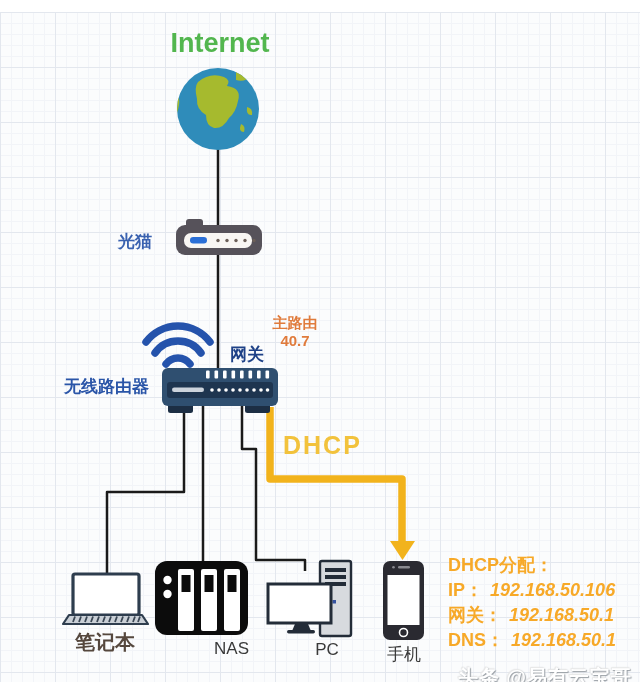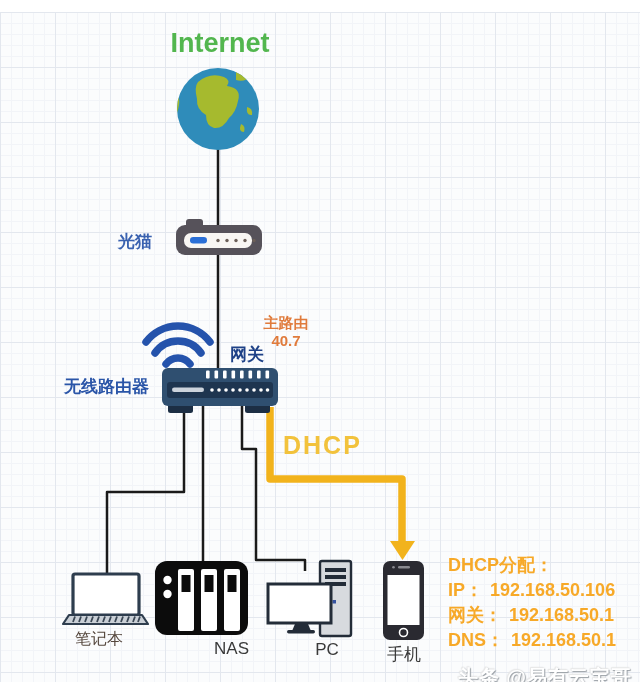--- a/index.html
+++ b/index.html
@@ -15,32 +15,32 @@
     background-size:55px 55px,55px 55px,11px 11px,11px 11px;
     margin-top:12px;
   }
   .layer{position:absolute;left:0;top:0;}
   .lbl{position:absolute;white-space:nowrap;}
   .internet{left:150px;top:16px;width:140px;text-align:center;
     font-size:27px;font-weight:600;color:#52b64e;}
   .modem-lbl{left:118px;top:218px;font-size:17px;font-weight:bold;color:#3a62b0;}
   .router-lbl{left:64px;top:363px;font-size:17px;font-weight:bold;color:#2a55a8;}
   .gateway-lbl{left:230px;top:331px;font-size:17px;font-weight:bold;color:#1e4187;}
-  .mainrouter{left:258px;top:302px;width:56px;text-align:center;
+  .mainrouter{left:267px;top:302px;width:56px;text-align:center;
     font-size:15px;font-weight:bold;color:#e07b3c;line-height:18px;}
   .dhcp-lbl{left:283px;top:419px;font-size:25px;font-weight:600;
     color:#f2c23c;letter-spacing:2px;}
   .dev-lbl{color:#3a3a3a;font-size:17px;text-align:center;}
-  .laptop-lbl{left:59px;top:617px;width:80px;color:#55473d;font-size:16px;font-weight:normal;}
+  .laptop-lbl{left:65px;top:617px;width:80px;color:#55473d;font-size:20px;font-weight:bold;}
   .nas-lbl{left:169px;top:627px;width:80px;text-align:right;}
   .pc-lbl{left:287px;top:628px;width:80px;}
   .phone-lbl{left:364px;top:631px;width:80px;}
   .dhcp-info{position:absolute;left:448px;top:541px;color:#f7a928;
     font-weight:bold;font-size:18px;line-height:25px;}
-  .dhcp-info .v{margin-left:7px;}
+  .dhcp-info .v{margin-left:7px;font-style:italic;}
   .watermark{position:absolute;right:8px;top:652px;
     font-size:20px;font-weight:bold;letter-spacing:1px;color:#ffffff;
     text-shadow:1px 1px 1px #9aa0a6,-1px -1px 1px #e8e8e8,0 0 2px #c0c4c9;}
 </style>
 </head>
 <body>
 
 <div class="canvas">
 
   <svg class="layer" width="640" height="682" viewBox="0 0 640 682">

